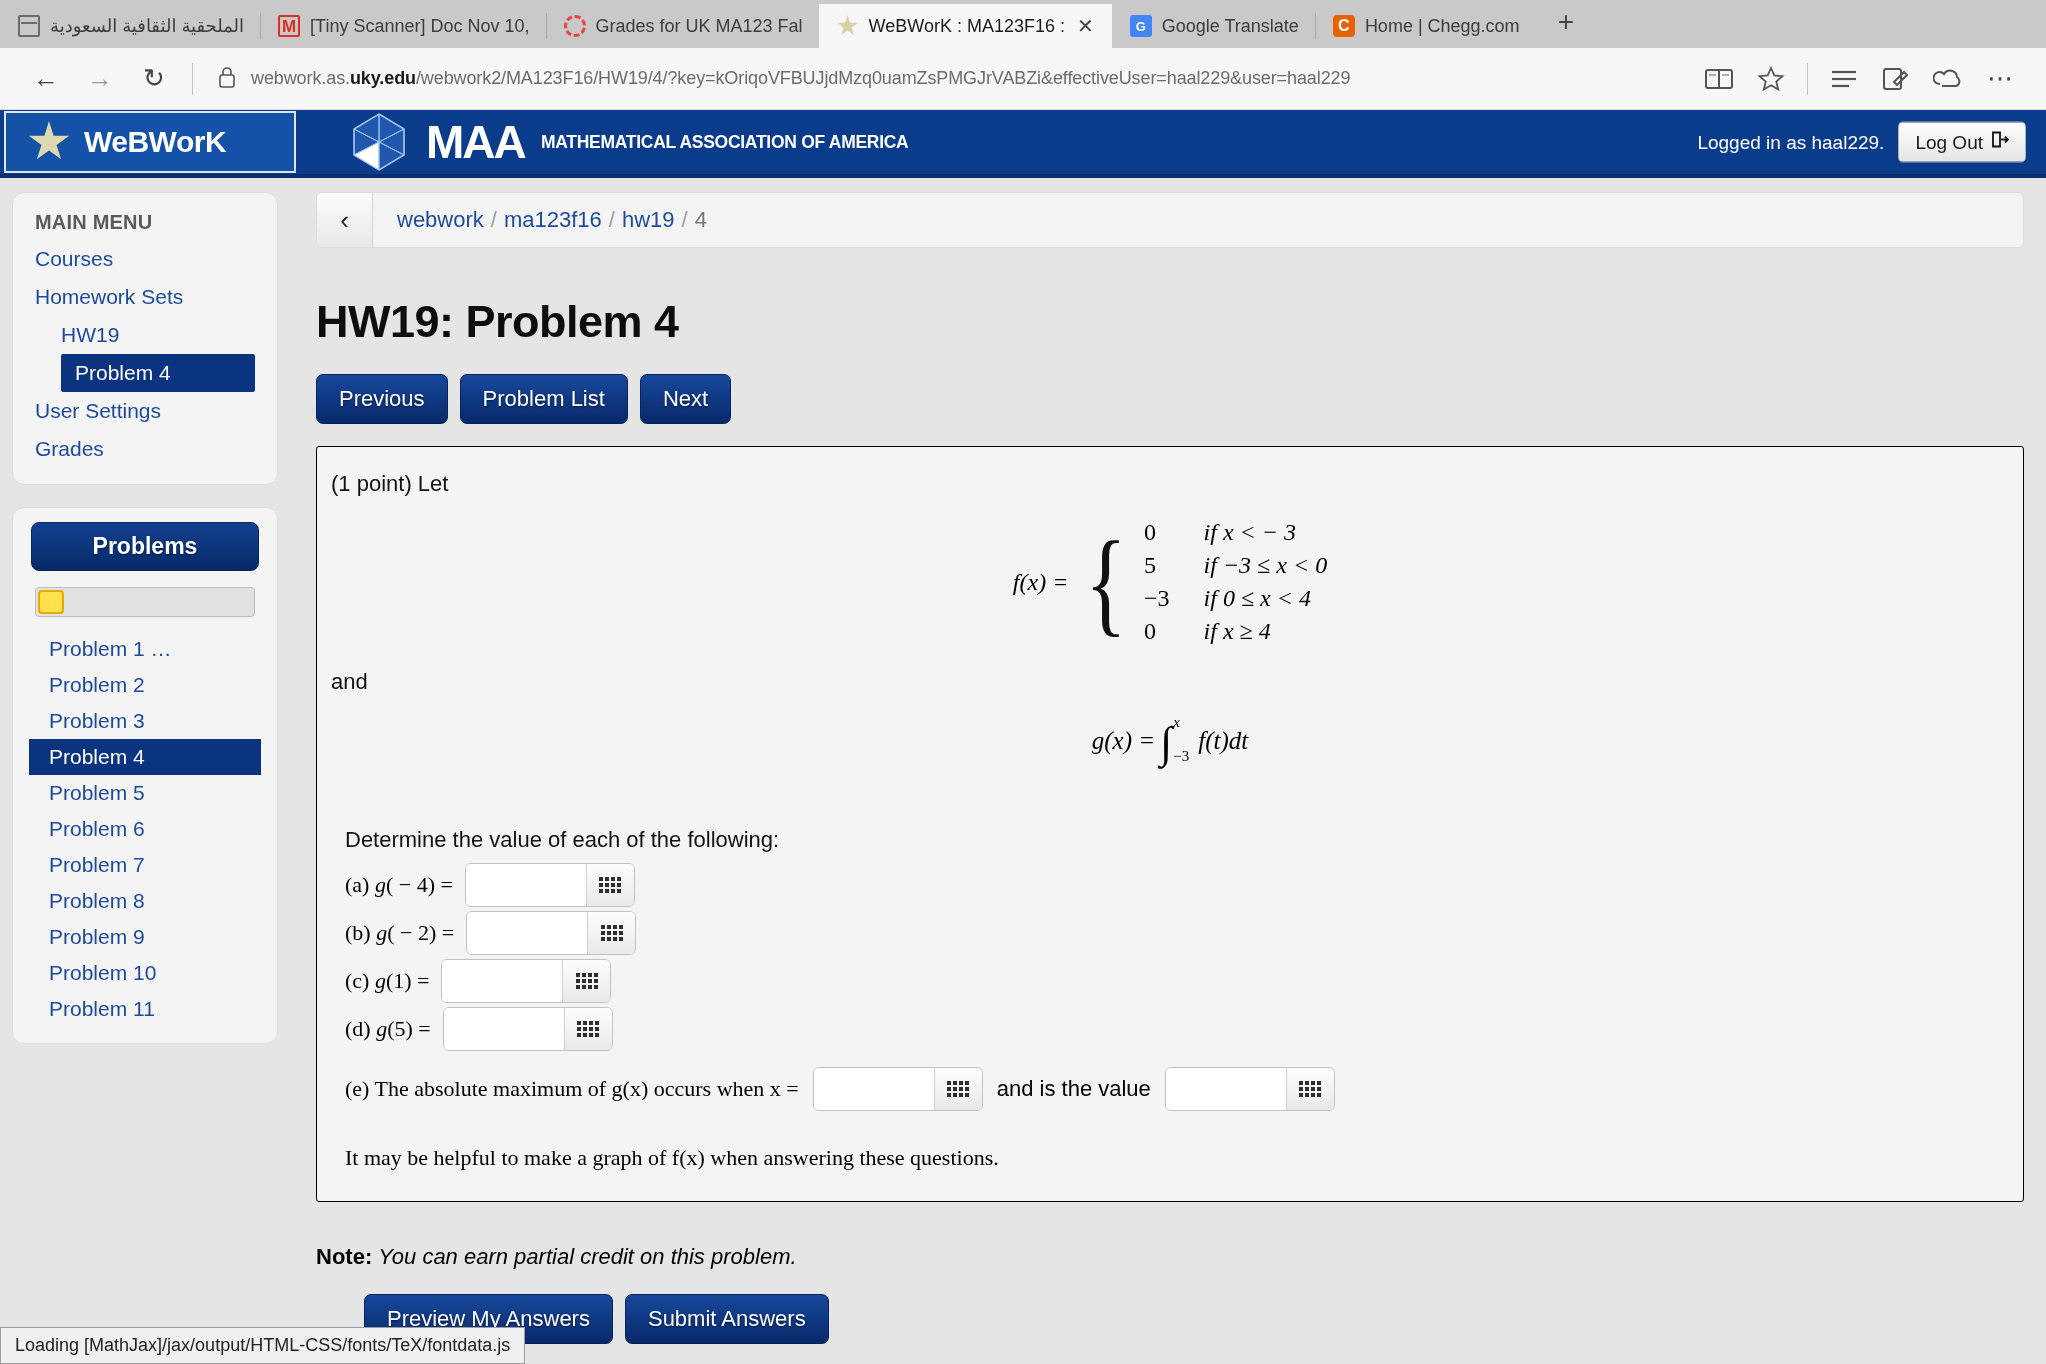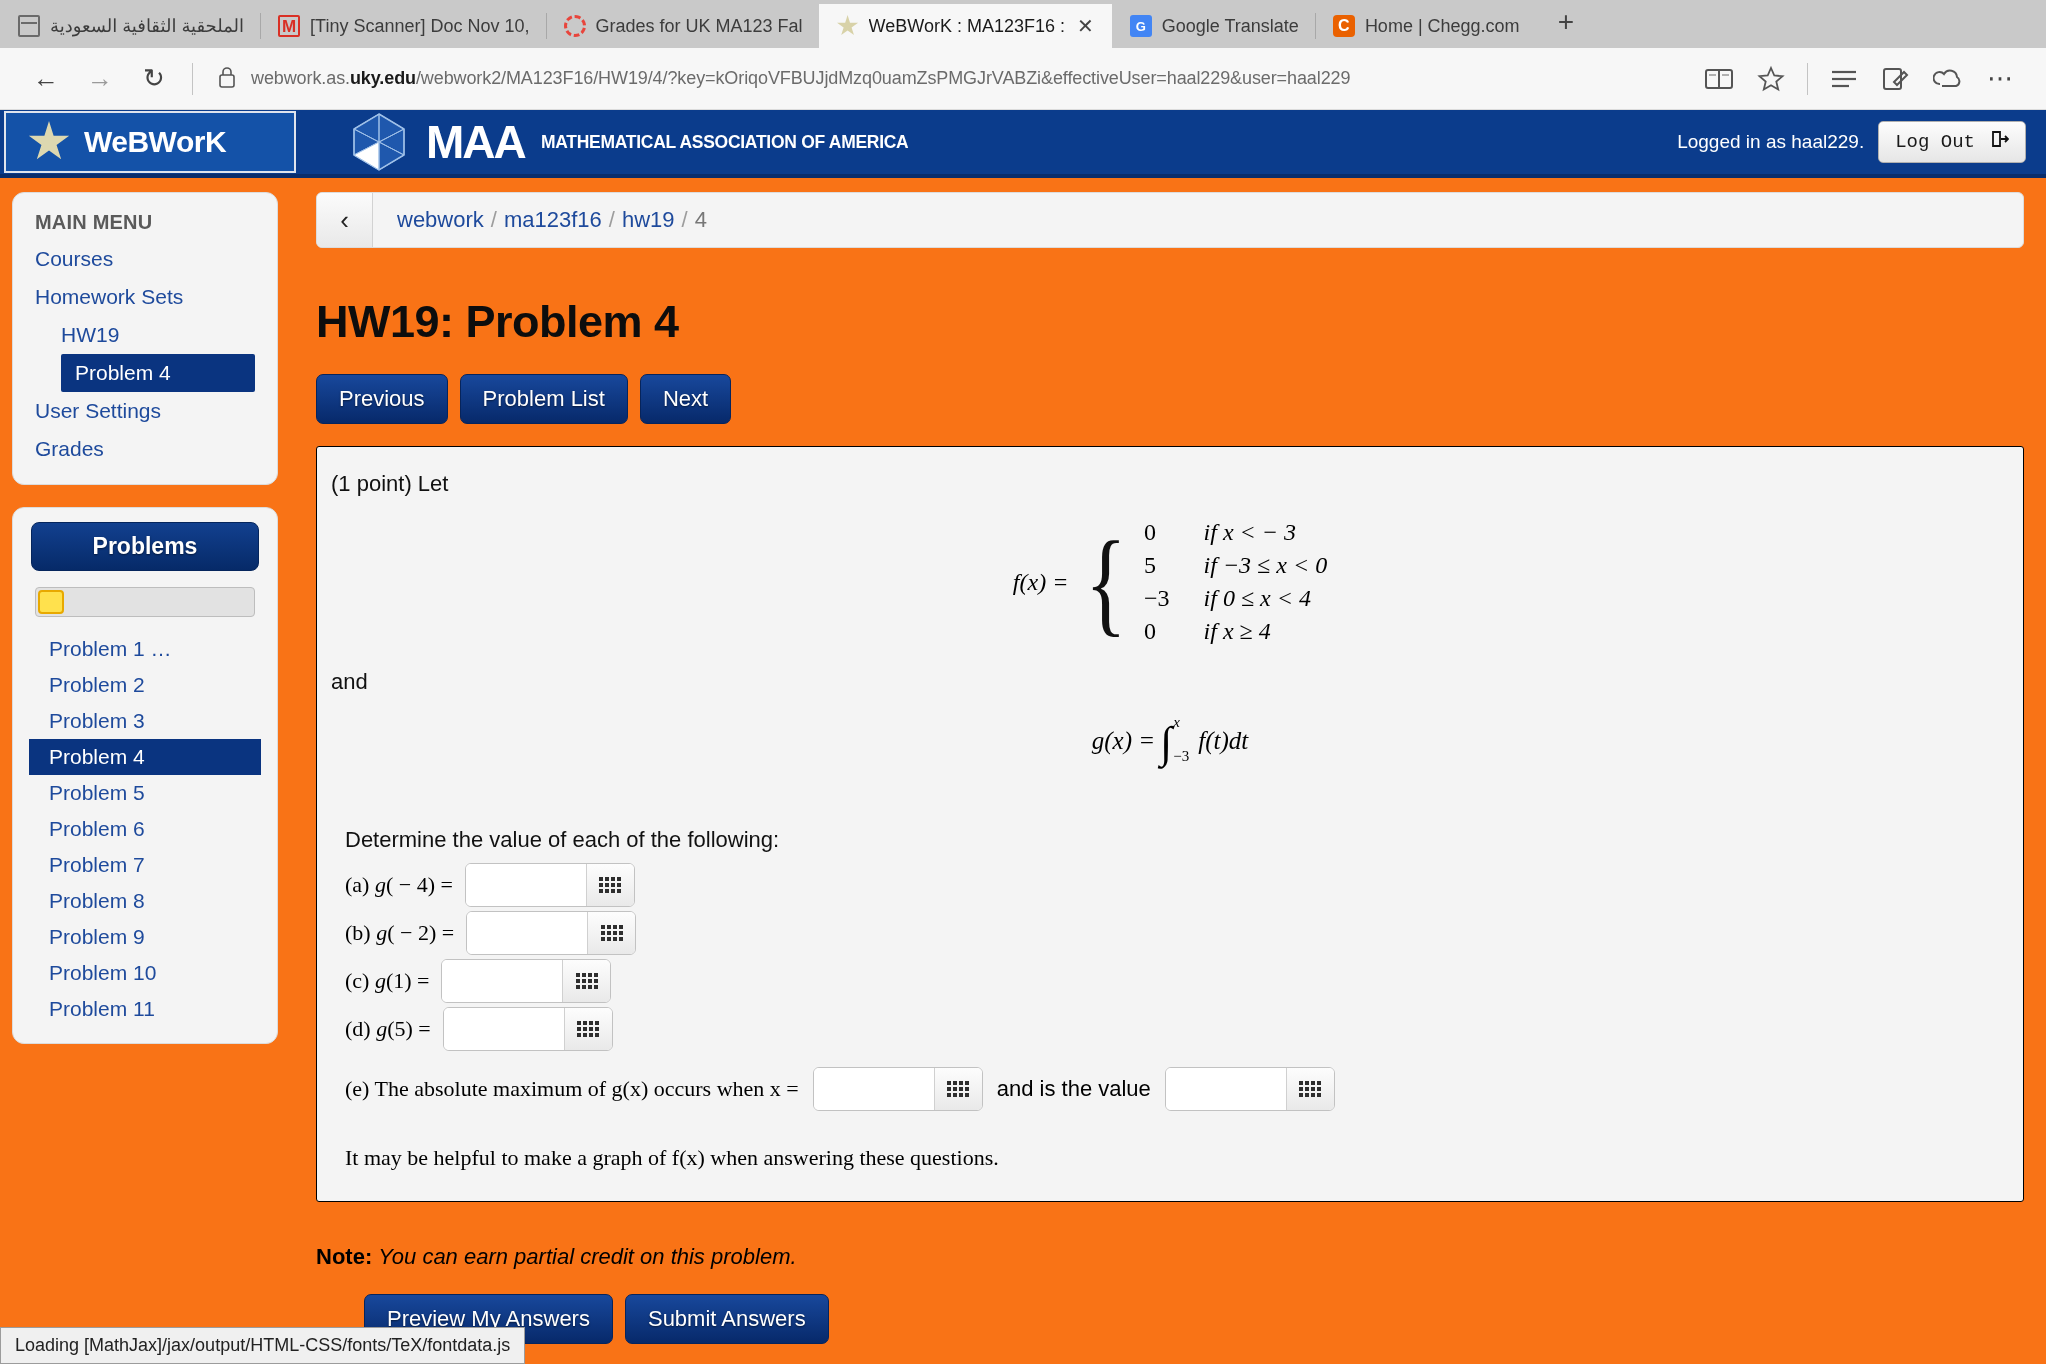--- a/index.html
+++ b/index.html
@@ -5,21 +5,21 @@
   * { box-sizing: border-box; }
   html, body {
     margin: 0; padding: 0;
     width: 2046px; height: 1364px;
     overflow: hidden;
     font-family: "Liberation Sans", sans-serif;
     background: #ffffff;
   }
 
   
-  .browser { width: 2046px; height: 1364px; position: relative; background:#f97316; }
+  .browser { width: 2046px; height: 1364px; position: relative; background:#e5e5e5; }
 
   .tabstrip {
     height: 48px;
     background: #c9c9c9;
     display: flex;
     align-items: flex-end;
     position: relative;
   }
   .tab {
     height: 44px;
@@ -162,21 +162,21 @@
     display:flex; align-items:center; gap: 14px;
   }
   .login-text { color:#fff; font-size: 19px; }
   .logout-btn {
     background: linear-gradient(#fdfdfd,#e6e6e6);
     border: 1px solid #b0b0b0;
     border-radius: 5px;
     padding: 8px 16px;
     font-size: 19px;
     color: #1a1a1a;
-    display:flex; align-items:center; gap:16px;font-family:Liberation Mono, monospace;
+    display:flex; align-items:center; gap:8px;
   }
 
   
   .page { display: flex; align-items: flex-start; }
   .sidebar { width: 290px; flex: 0 0 290px; padding: 14px 12px 0 12px; }
 
   .panel {
     background: #f4f4f4;
     border: 1px solid #dcdcdc;
     border-radius: 12px;

